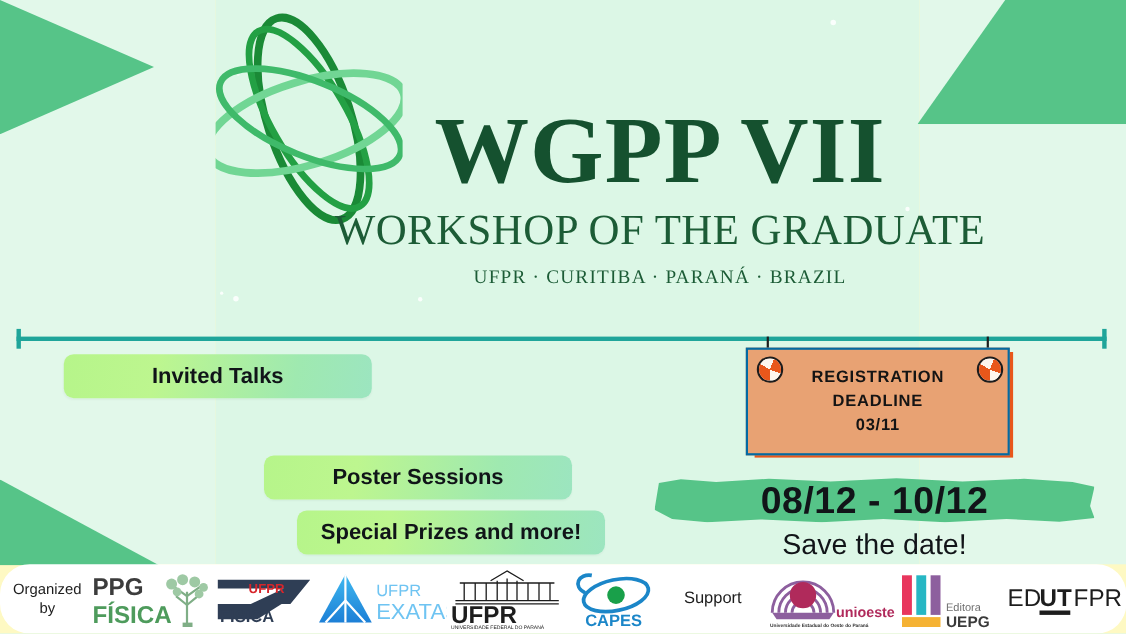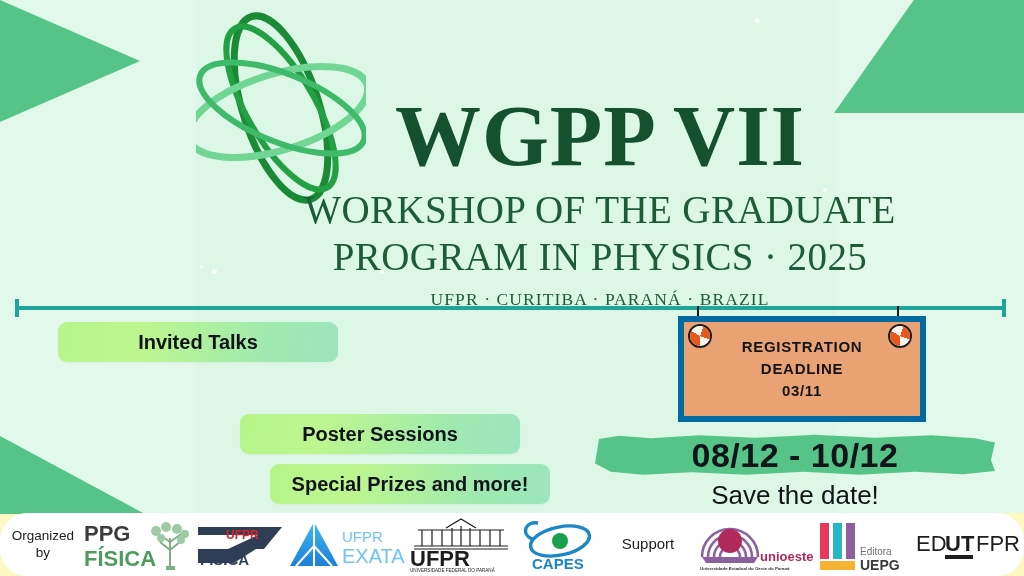--- a/index.html
+++ b/index.html
@@ -76,21 +76,21 @@
   
   #sign-wrap{position:absolute;left:676px;top:306px;width:260px;height:112px;}
   .string{position:absolute;width:2px;background:#1d1d1d;top:0;height:26px;}
   #string-l{left:21px;}
   #string-r{left:221px;}
   #sign-shadow{
     position:absolute;left:10px;top:14px;width:235px;height:96px;background:#e8571b;
   }
   #sign-card{
     position:absolute;left:2px;top:10px;width:236px;height:94px;
-    background:#e8a273;border:6px solid #0369a1;
+    background:#e8a273;border:2px solid #0369a1;
     display:flex;flex-direction:column;align-items:center;justify-content:center;
   }
   #sign-card div{
     color:#141414;font-weight:700;font-size:15px;letter-spacing:.7px;line-height:1.45;
   }
   .grommet{
     position:absolute;top:18px;width:20px;height:20px;border-radius:50%;
     background:#fdf6ee;border:2px solid #1d1d1d;overflow:hidden;
   }
   .grommet::before{
@@ -157,21 +157,20 @@
           <ellipse cx="82" cy="104" rx="93" ry="38" transform="rotate(-17 82 104)" stroke="#71d694" stroke-width="7"></ellipse>
           <ellipse cx="86" cy="100" rx="88" ry="34" transform="rotate(22 86 100)" stroke="#3fba6a" stroke-width="6"></ellipse>
         </g>
       </svg>
     </div>
 
     <div id="titleblock">
       <div id="maintitle">WGPP VII</div>
       <div id="subtitle-wrap">
         <div id="subtitle1">WORKSHOP OF THE GRADUATE</div>
-        <div id="subtitle2">PROGRAM IN PHYSICS · 2025</div>
       </div>
       <div id="location">UFPR · CURITIBA · PARANÁ · BRAZIL</div>
     </div>
   </div>
 
   <div id="rule"></div>
   <div class="rule-cap" id="rule-cap-l"></div>
   <div class="rule-cap" id="rule-cap-r"></div>
 
   <div class="pill" id="pill0">Invited Talks</div>

